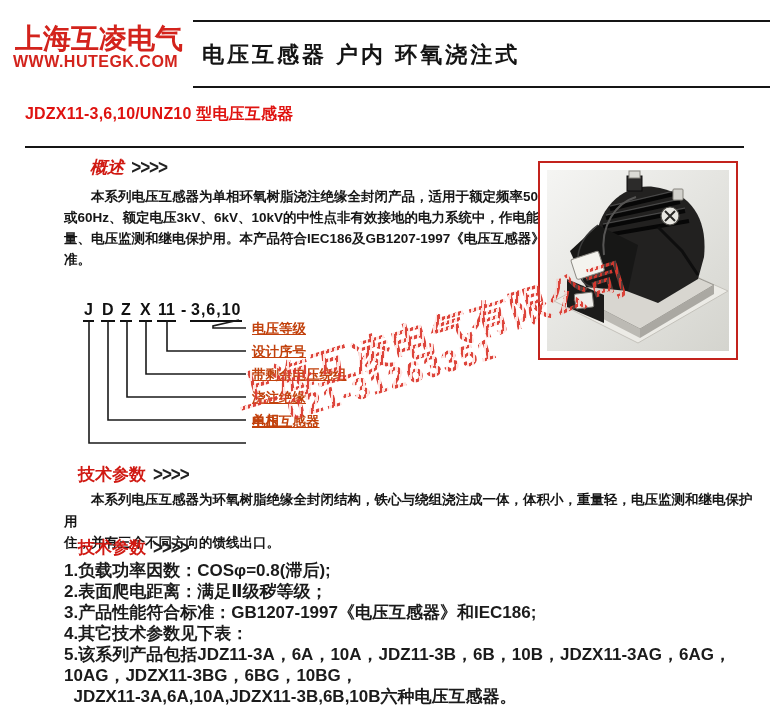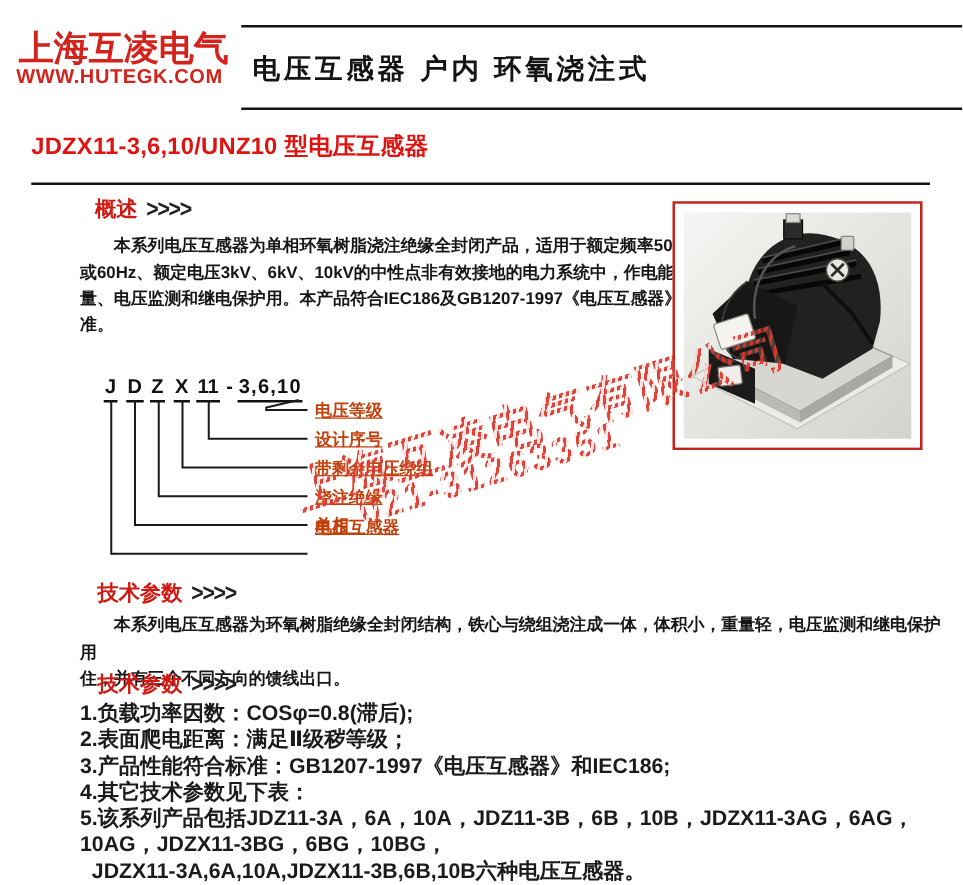--- a/index.html
+++ b/index.html
@@ -7,26 +7,26 @@
         font-family:"Liberation Sans","DejaVu Sans",sans-serif;color:#1b1b1b;}
   .abs{position:absolute;}
   
   .logo-cn{left:15px;top:20px;font-size:28px;font-weight:900;color:#d3231c;letter-spacing:0px;}
   .logo-url{left:13px;top:53px;font-size:16px;font-weight:800;color:#d3231c;letter-spacing:.5px;}
   .rule{background:#151515;height:2px;}
   .rule-top{left:193px;top:20px;width:577px;}
   .rule-mid{left:193px;top:86px;width:577px;}
   .rule-heading{left:25px;top:146px;width:719px;}
   .doc-title{left:202px;top:40px;font-size:22px;font-weight:800;color:#141414;letter-spacing:3px;}
-  .product-heading{left:25px;top:104px;font-size:19px;font-weight:800;color:#df1310;letter-spacing:.2px;}
+  .product-heading{left:25px;top:104px;font-size:16px;font-weight:800;color:#df1310;letter-spacing:.2px;}
   
   .sec-head{font-size:17px;font-weight:800;white-space:nowrap;}
   .sec-head .hd{color:#d01912;}
   .sec-head .ar{color:#222;font-weight:900;letter-spacing:-1px;margin-left:7px;display:inline-block;transform:scaleY(1.15);}
-  .h-overview{left:76px;top:156px;}
+  .h-overview{left:90px;top:156px;font-style:italic;}
   .h-model{left:78px;top:281px;}
   .h-structure{left:78px;top:463px;}
   .h-tech{left:78px;top:536px;}
   
   .body-text{font-size:13.5px;line-height:21px;font-weight:600;color:#161616;white-space:pre-wrap;}
   .overview-body{left:64px;top:186px;width:520px;}
   .structure-body{left:64px;top:489px;width:692px;line-height:21.5px;}
   .tech-list{left:64px;top:560px;width:698px;}
   .tech-item{font-size:17px;line-height:21px;font-weight:600;white-space:pre-wrap;}
   

